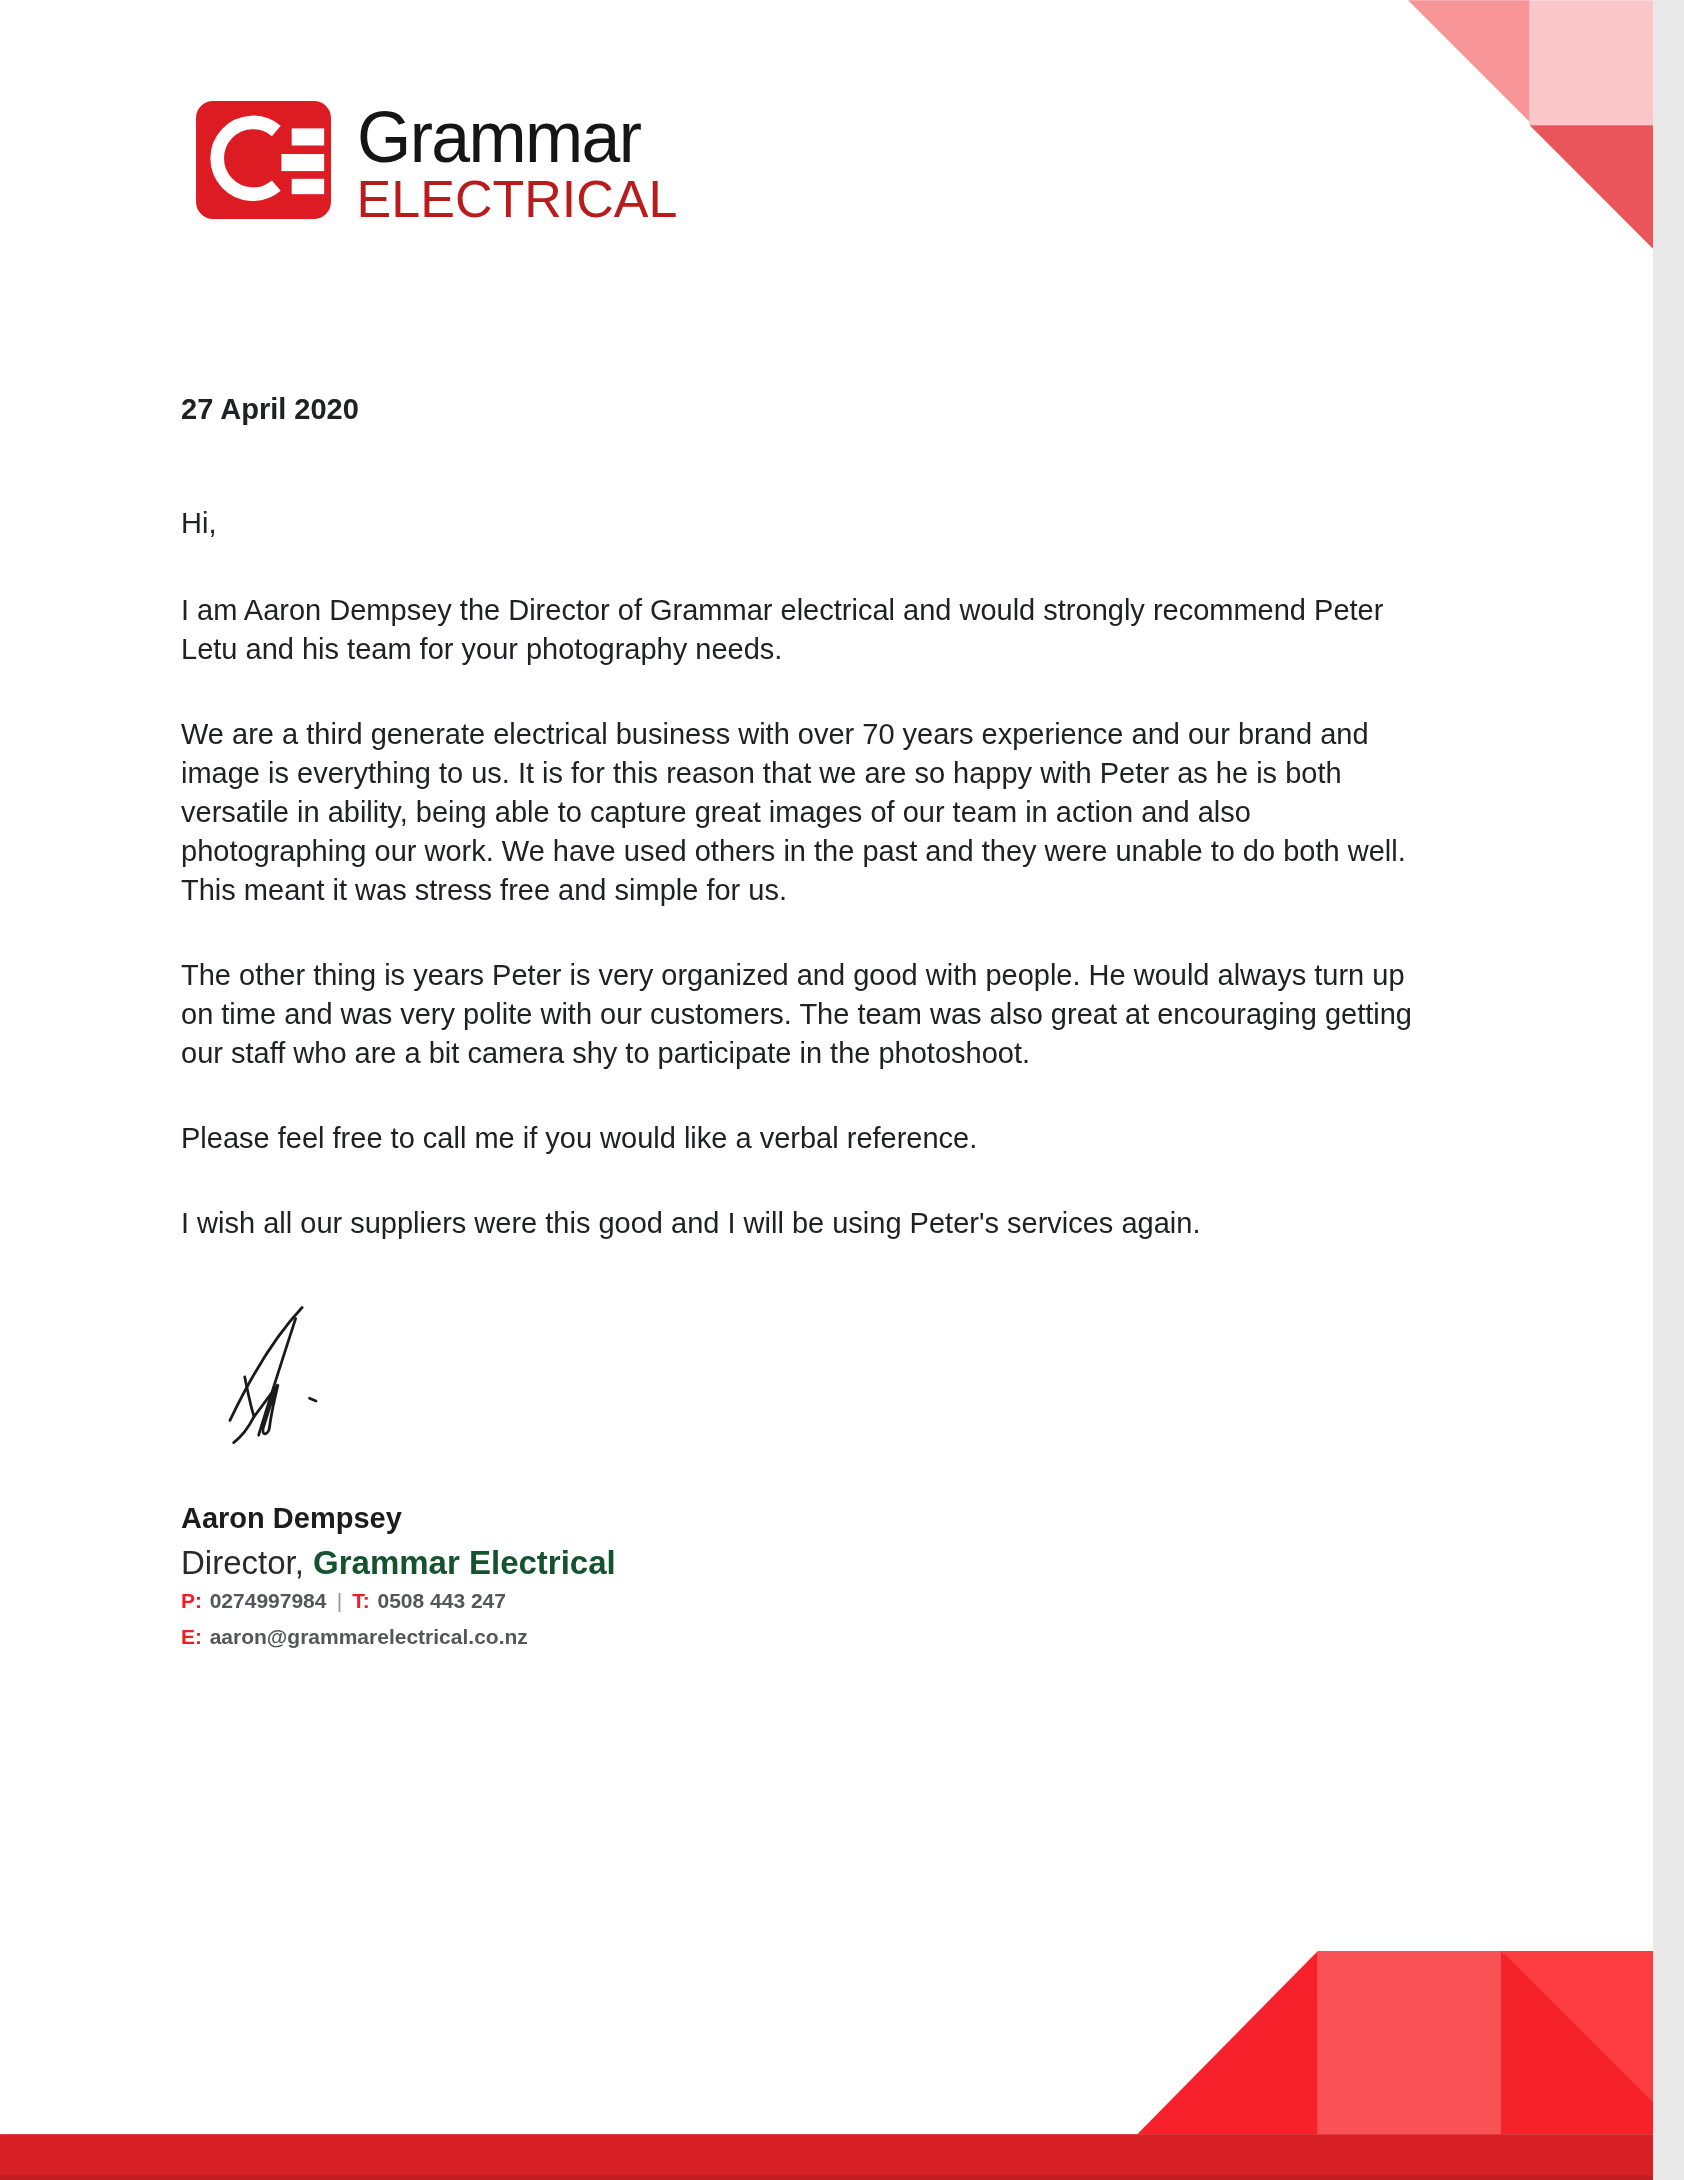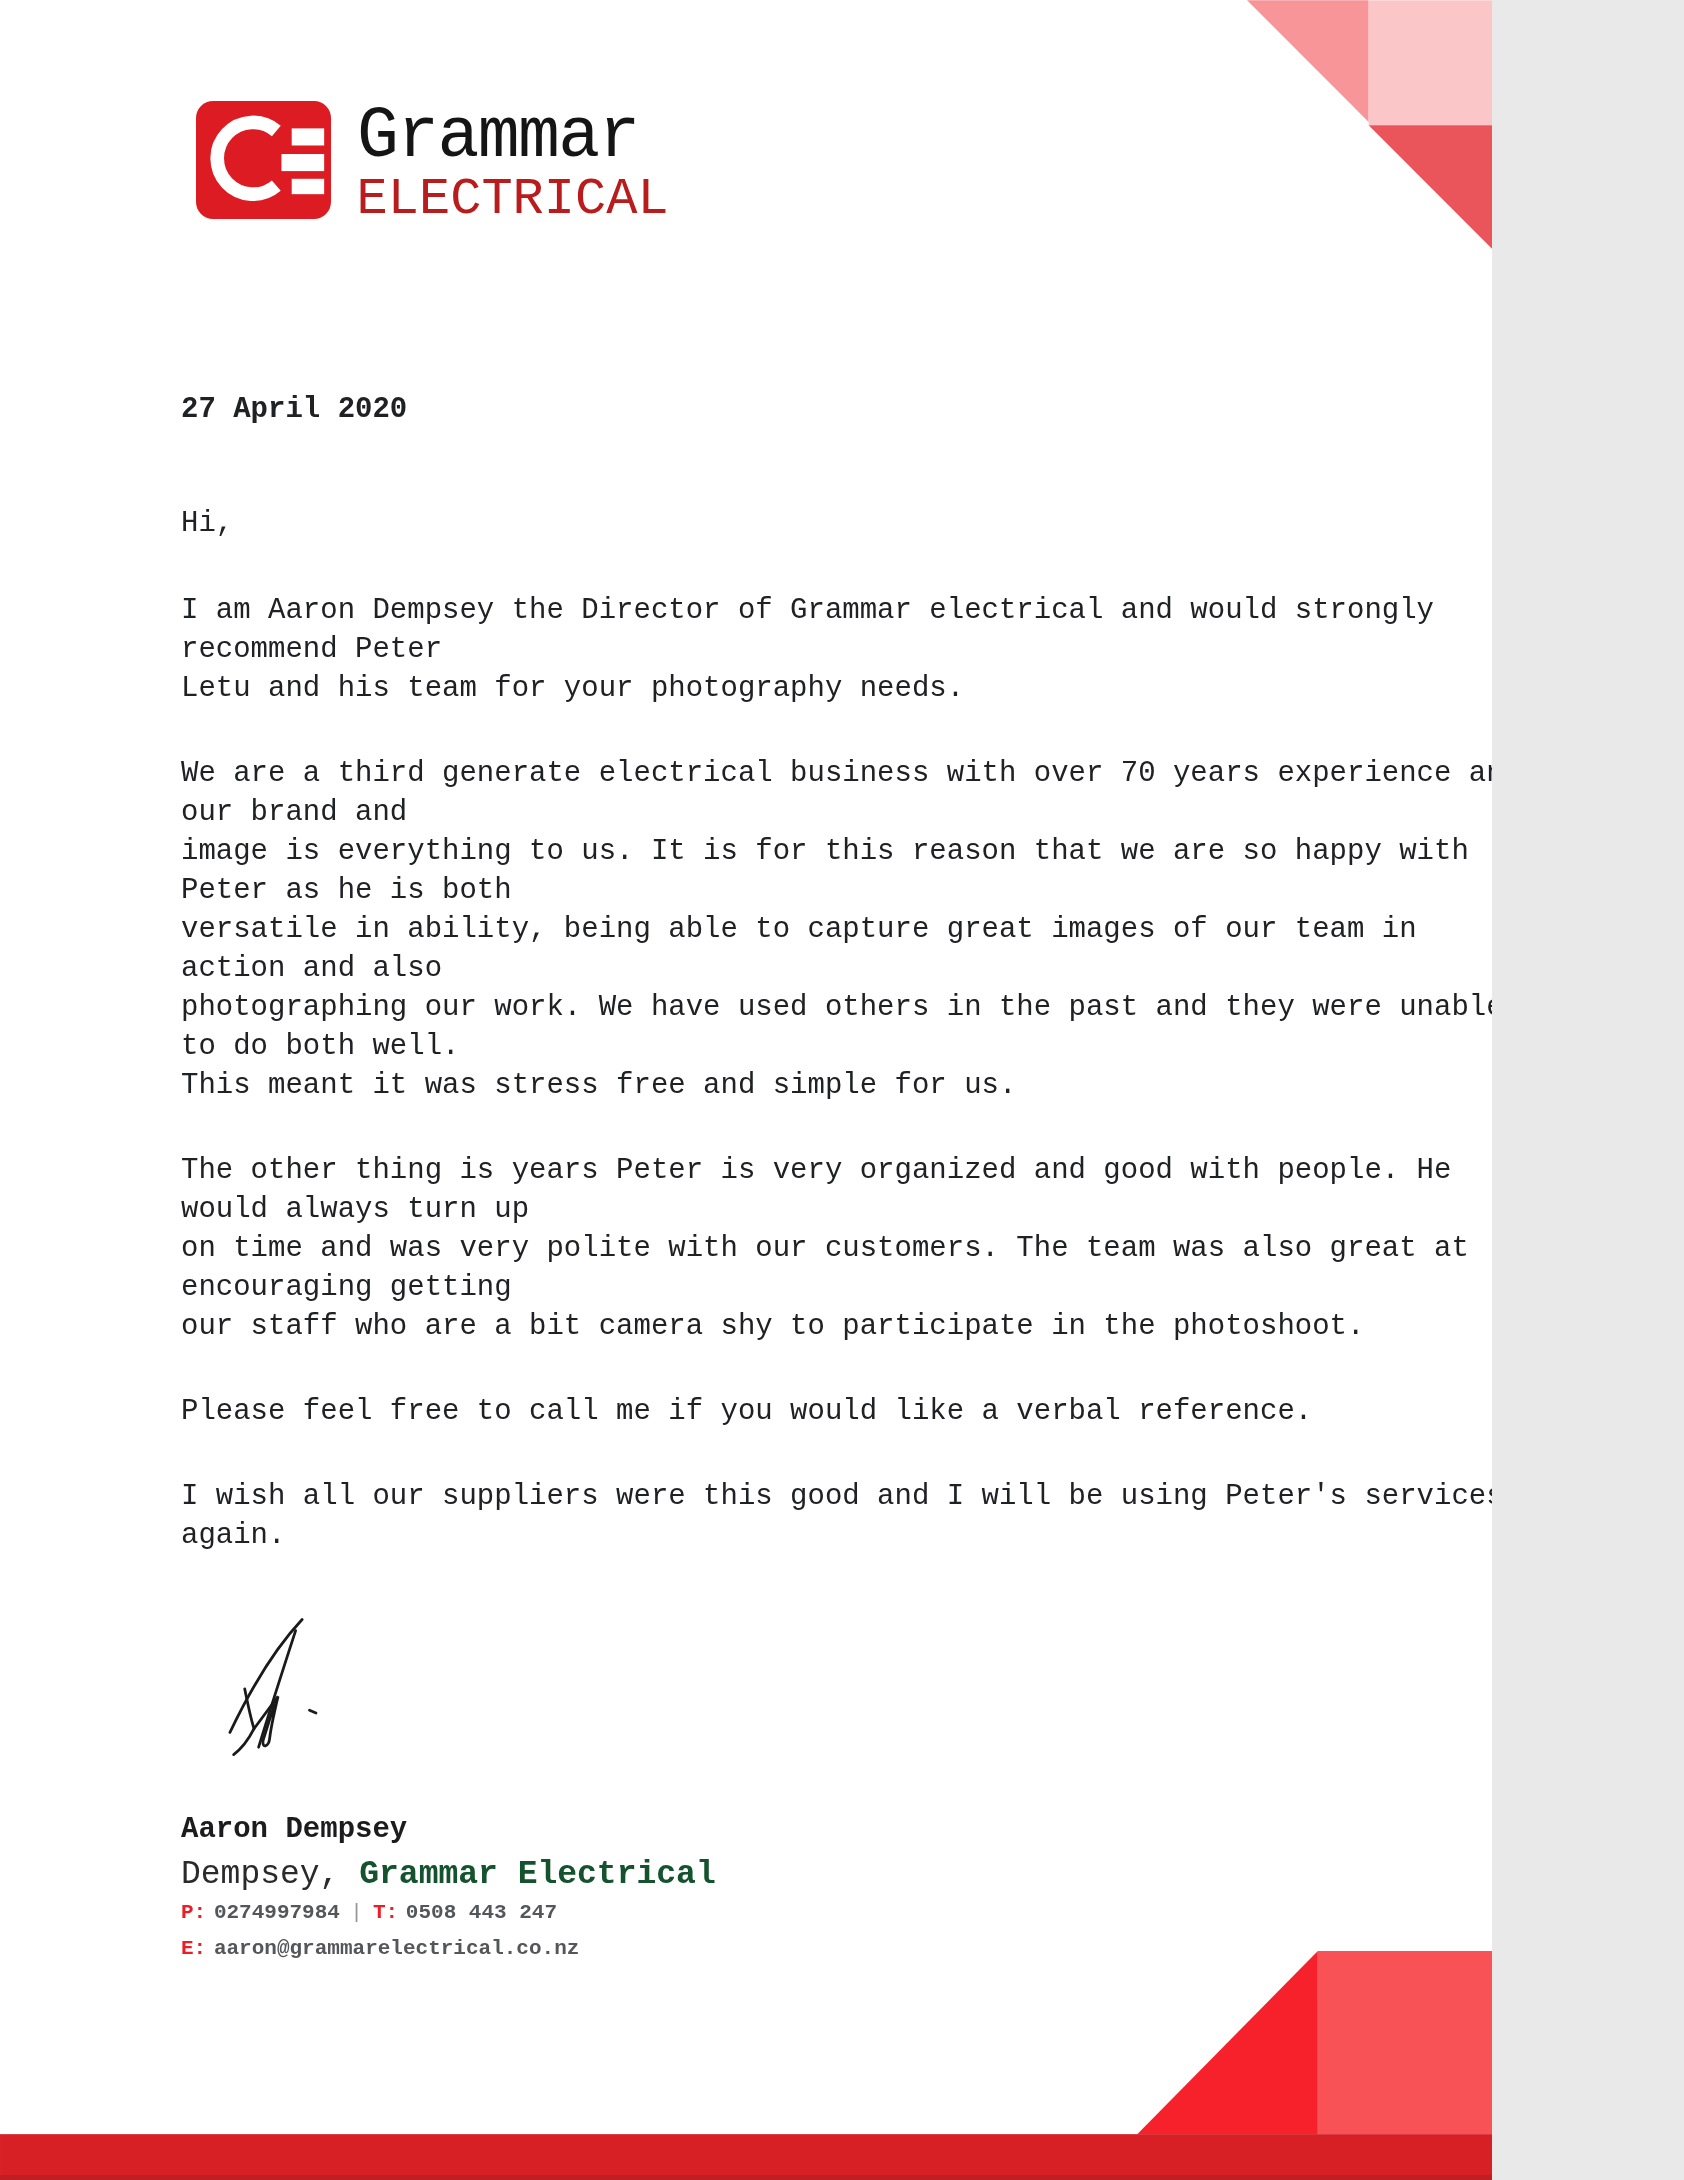--- a/index.html
+++ b/index.html
@@ -1,22 +1,22 @@
 <!DOCTYPE html>
 <html style="font-size:13.6px"><head>
 <meta charset="utf-8">
 <style>
   html, body { margin: 0; padding: 0; background: #e9e9e9; }
   .page {
     position: relative;
-    width: 1492px;
+    width: 1653px;
     height: 2181px;
     background: #ffffff;
     overflow: hidden;
-    font-family: Liberation Mono, monospace;
+    font-family: Liberation Sans, sans-serif;
     color: #202124;
   }
 
   
   .corner-tr { position: absolute; top: 0; right: 0; }
   .bottom-deco { position: absolute; left: 0; bottom: 0; }
 
   
   .logo { position: absolute; left: 196px; top: 101px; display: flex; }
   .logo-icon { width: 135px; height: 118px; }
@@ -97,21 +97,21 @@
           <path d="M 14,142 C 34,100 62,52 92,20"></path>
           <path d="M 85,32 C 72,72 56,122 45,158"></path>
           <path d="M 30,95 C 33,110 36,125 40,138 L 66,103 C 62,120 58,138 57,148 C 56,158 48,160 50,150 L 62,112"></path>
           <path d="M 40,138 C 34,150 26,160 18,166"></path>
           <path d="M 100,118 l 7,3"></path>
         </g>
       </svg>
     </div>
 
     <div class="sig-name">Aaron Dempsey</div>
-    <div class="sig-title"><span>Dempsey, </span><span class="company">Grammar Electrical</span></div>
+    <div class="sig-title"><span>Director, </span><span class="company">Grammar Electrical</span></div>
     <div class="sig-contact">
       <span class="lbl">P:</span><span>0274997984</span><span class="sep">|</span><span class="lbl">T:</span><span>0508 443 247</span>
     </div>
     <div class="sig-contact">
       <span class="lbl">E:</span><span>aaron@grammarelectrical.co.nz</span>
     </div>
   </main>
 
   <svg class="bottom-deco" width="1685" height="230" viewBox="0 0 1978 270" aria-hidden="true">
     <defs>

